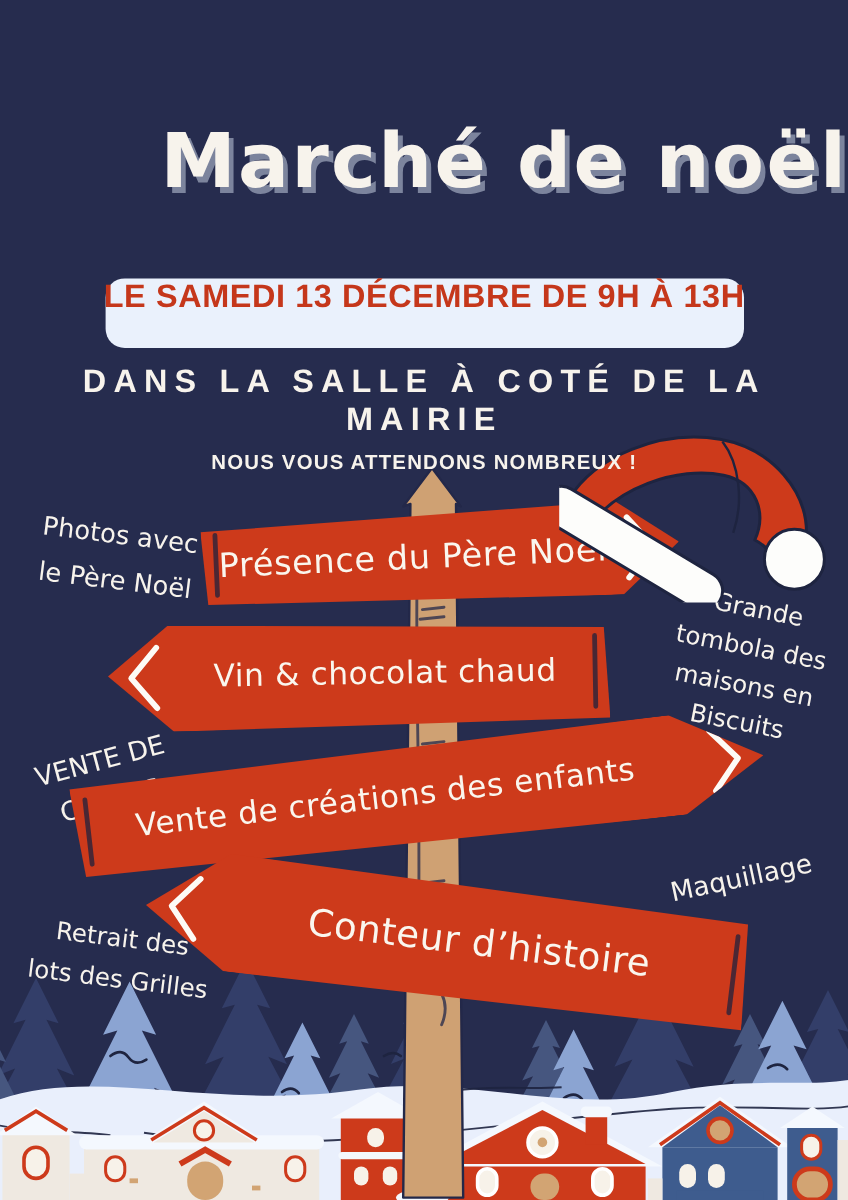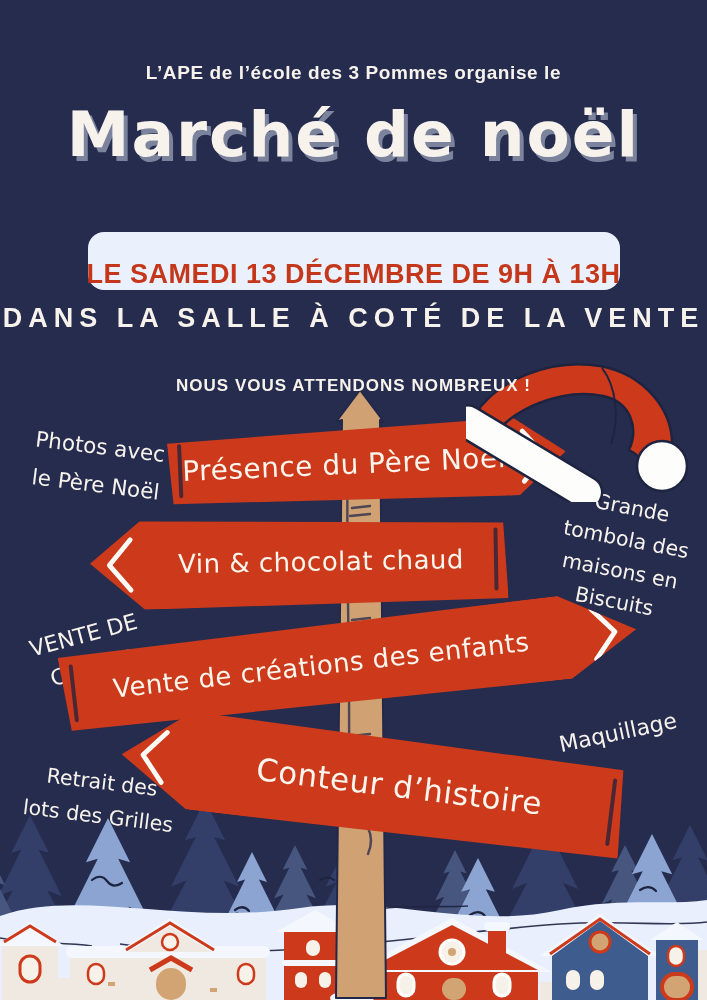--- a/index.html
+++ b/index.html
@@ -9,26 +9,26 @@
     --snow:#e9effc; --roofsnow:#f4f8fe; --cream:#efe9e1; --blue:#3e5c8e;
     --winwhite:#f7f2e9; --door:#d2a473;
   }
   html,body{margin:0;padding:0;background:#11152b;}
   .poster{position:relative;width:707px;height:1000px;background:var(--bg);
     overflow:hidden;font-family:"DejaVu Sans",sans-serif;color:var(--white);}
   
   .intro{position:absolute;top:62px;left:0;width:100%;text-align:center;
     font-family:"Liberation Sans",sans-serif;font-weight:bold;font-size:19px;
     letter-spacing:.6px;z-index:7;}
-  .title{position:absolute;top:98px;left:0;width:100%;text-align:center;
+  .title{position:absolute;top:98px;left:0;width:100%;text-align:right;
     font-size:63px;font-weight:bold;letter-spacing:2px;z-index:7;
     text-shadow:4px 5px 0 rgba(140,148,172,.85);}
   .banner{position:absolute;top:232px;left:50%;transform:translateX(-50%);
     width:532px;height:58px;background:var(--banner);border-radius:16px;
-    display:flex;align-items:flex-end;justify-content:center;z-index:7;}
+    display:flex;align-items:flex-start;justify-content:center;z-index:7;}
   .banner span{font-family:"Liberation Sans",sans-serif;font-weight:bold;
     font-size:27px;letter-spacing:.5px;color:var(--red-deep);white-space:nowrap;}
   .location{position:absolute;top:303px;left:0;width:100%;text-align:center;
     font-family:"Liberation Sans",sans-serif;font-weight:bold;font-size:27px;
     letter-spacing:6px;z-index:7;}
   .tagline{position:absolute;top:376px;left:0;width:100%;text-align:center;
     font-family:"Liberation Sans",sans-serif;font-weight:bold;font-size:17px;
     letter-spacing:1px;z-index:7;}
   
   .sign{position:absolute;background:var(--red);display:flex;align-items:center;
@@ -62,26 +62,25 @@
   
   .scene{position:absolute;left:0;bottom:0;width:707px;height:270px;z-index:1;}
   .pole{position:absolute;left:322px;top:388px;width:76px;height:612px;z-index:2;}
   .hat{position:absolute;left:466px;top:352px;width:235px;height:150px;z-index:6;}
 </style>
 </head>
 <body>
 
 <div class="poster">
 
-  <div class="intro">L’APE de l’école des 3 Pommes organise le</div>
   <div class="title">Marché de noël</div>
   <div class="banner">
     <span>LE SAMEDI 13 DÉCEMBRE DE 9H À 13H</span>
   </div>
-  <div class="location">DANS LA SALLE À COTÉ DE LA VENTE</div>
+  <div class="location">DANS LA SALLE À COTÉ DE LA MAIRIE</div>
   <div class="tagline">NOUS VOUS ATTENDONS NOMBREUX !</div>
 
   <svg class="scene" viewBox="0 0 707 270" aria-hidden="true">
     <defs>
       <path id="pine" d="M0 0 L-13 26 L-6 24 L-22 56 L-12 52 L-30 86 L-17 81 L-38 116 L-21 110 L-28 134 L28 134 L21 110 L38 116 L17 81 L30 86 L12 52 L22 56 L6 24 L13 26 Z"></path>
     </defs>
     <g>
       <use href="#pine" transform="translate(30 85) scale(1.45)" fill="var(--tree-d)"></use>
       <use href="#pine" transform="translate(205 70) scale(1.55)" fill="var(--tree-d)"></use>
       <use href="#pine" transform="translate(350 95) scale(1.1)" fill="var(--tree-d)"></use>

